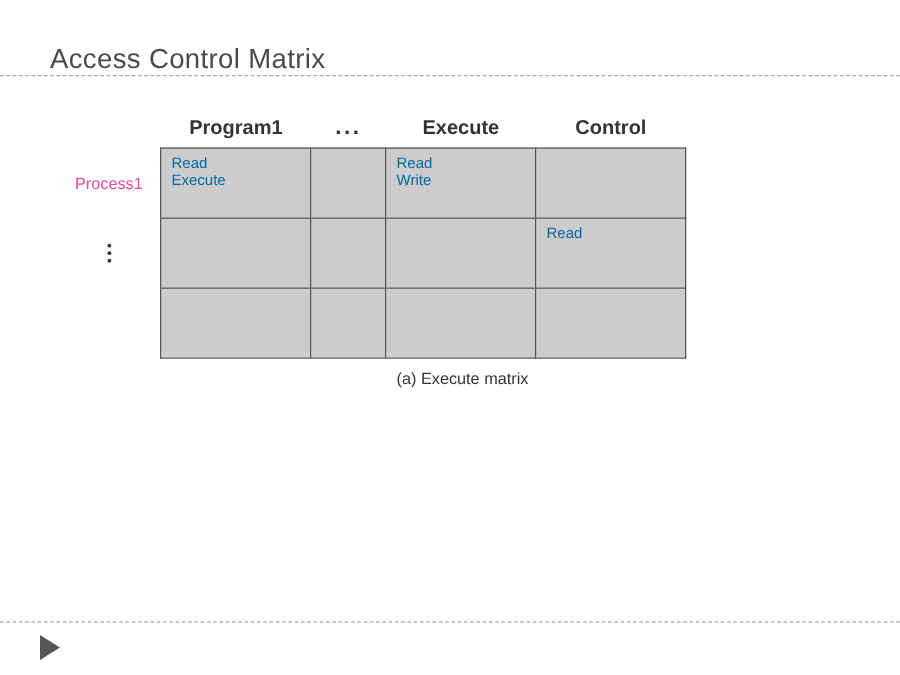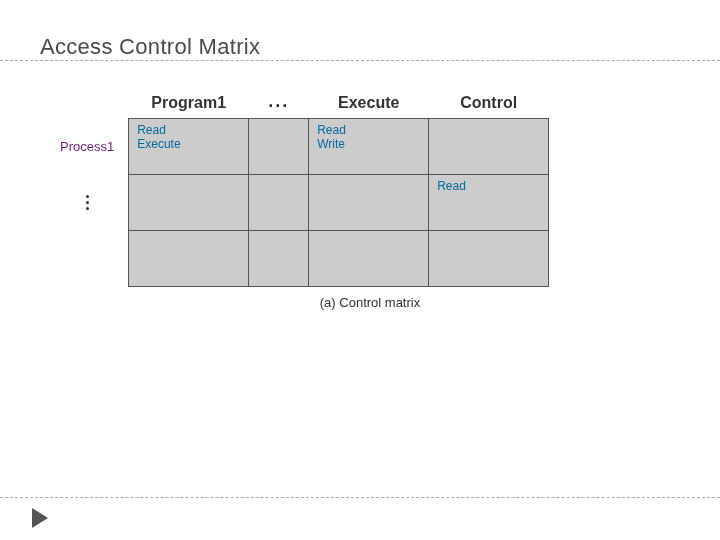--- a/index.html
+++ b/index.html
@@ -60,21 +60,21 @@
       margin-right: 8px;
       margin-top: 38px;
     }
 
     .row-label {
       height: 56px;
       display: flex;
       align-items: center;
       justify-content: flex-end;
       font-size: 13px;
-      color: #701a75;
+      color: #ec4899;
       padding-right: 6px;
       font-weight: 500;
     }
 
     .row-label-dots {
       height: 56px;
       display: flex;
       align-items: center;
       justify-content: flex-end;
       padding-right: 6px;
@@ -201,17 +201,17 @@
         <tr>
           <td class="matrix-cell"></td>
           <td class="matrix-cell-dots"></td>
           <td class="matrix-cell"></td>
           <td class="matrix-cell"></td>
         </tr>
       </tbody>
     </table>
   </div>
 
-  <div class="caption">(a) Control matrix</div>
+  <div class="caption">(a) Execute matrix</div>
 </div>
 
 <hr class="bottom-divider">
 <div class="play-arrow"></div>
 
 </body></html>

